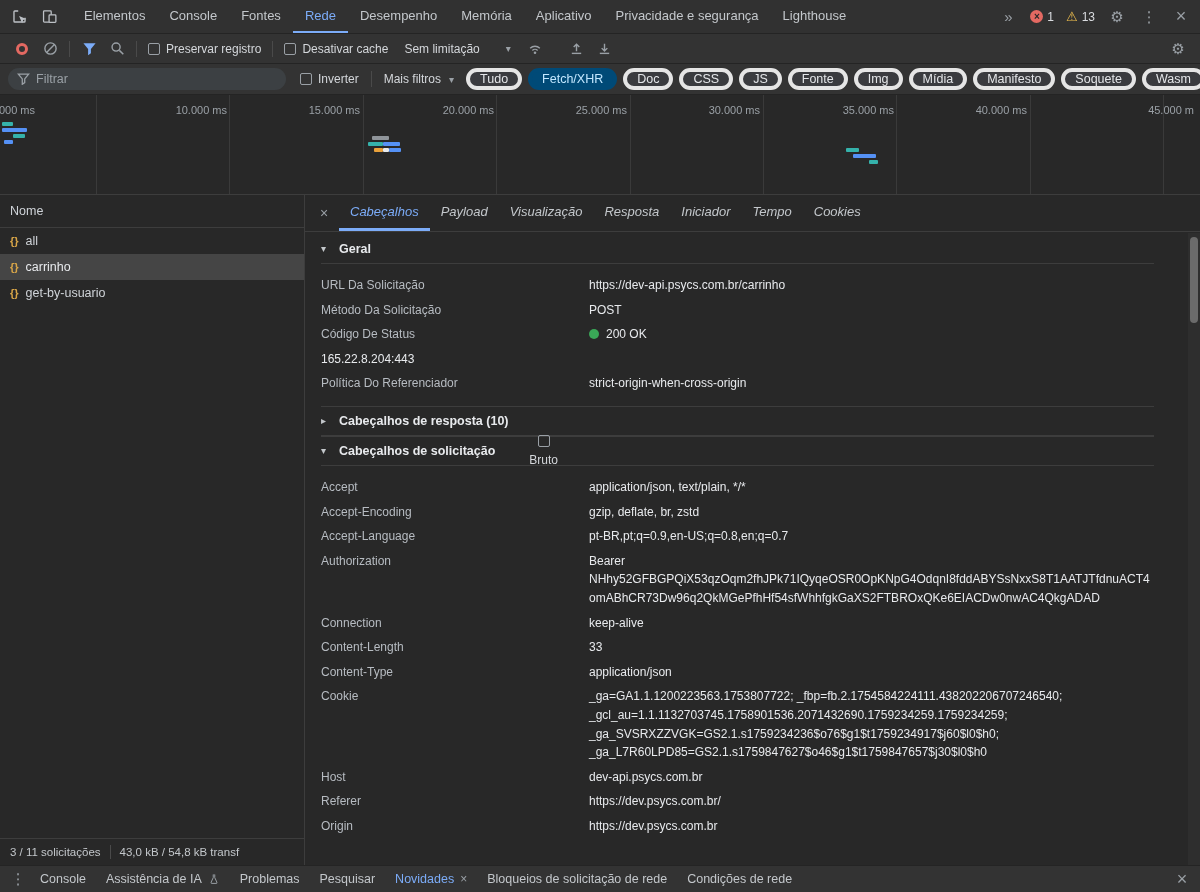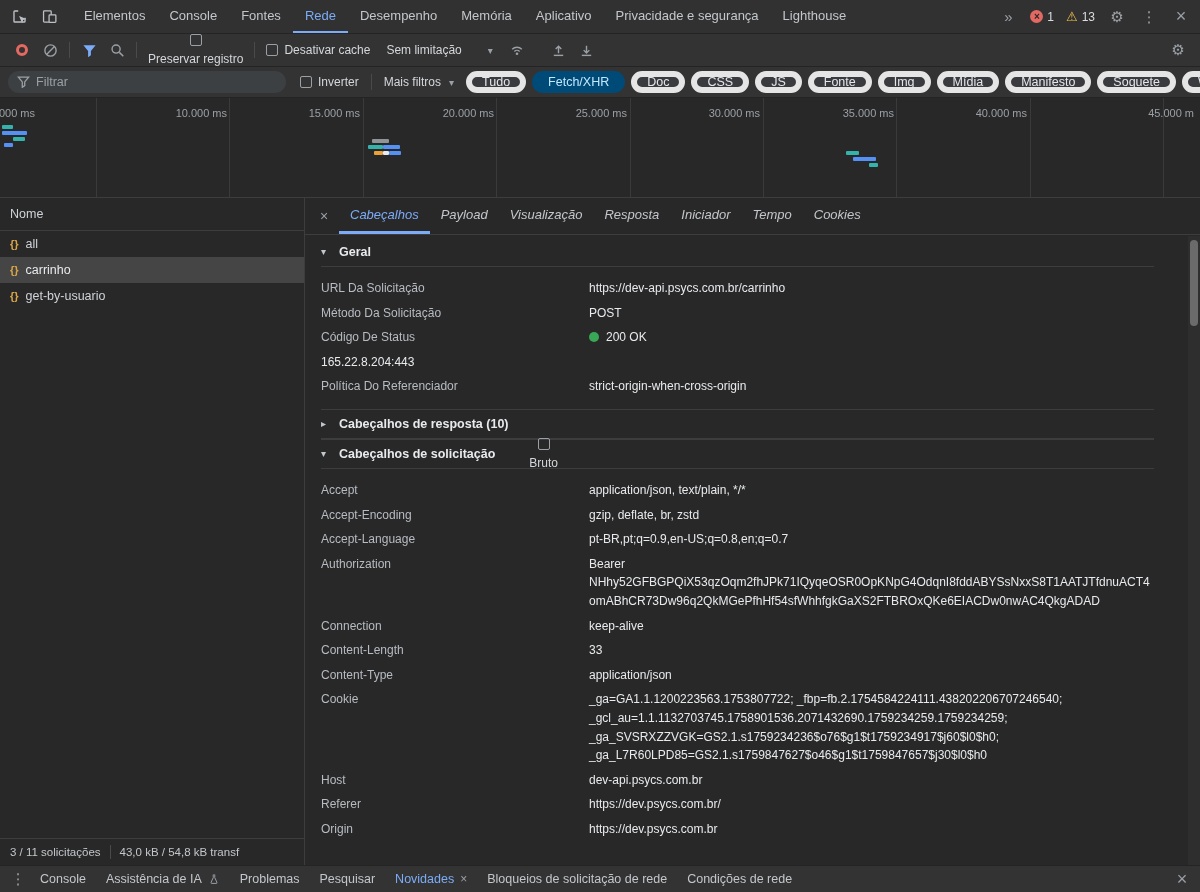--- a/index.html
+++ b/index.html
@@ -40,21 +40,21 @@
   
   .filter-bar{ flex:0 0 31px; display:flex; align-items:center; background:#333333;
     border-bottom:1px solid #242424; padding:0 8px; }
   .filter-pill{ position:relative; width:278px; height:22px; flex:0 0 278px; }
   .filter-pill input{ width:100%; height:100%; background:#3c4043; border:none; border-radius:12px;
     color:#e8eaed; font-size:12.5px; padding:0 10px 0 28px; outline:none; font-family:inherit; }
   .filter-pill input::placeholder{ color:#9aa0a6; }
   .pill-funnel{ position:absolute; left:9px; top:4px; }
   .chips{ display:flex; align-items:center; gap:6px; margin-left:12px; }
   .chip{ height:22px; display:flex; align-items:center; padding:0 10px; border-radius:12px;
-    background:#3a3b3f; border:6px solid #e5e5e5; color:#e4e6e9; font-size:12.5px; white-space:nowrap; }
+    background:#3a3b3f; border:4px solid #e5e5e5; color:#e4e6e9; font-size:12.5px; white-space:nowrap; }
   .chip.selected{ background:#004a77; border-color:#004a77; color:#c2e7ff; }
 
   
   .overview{ flex:0 0 100px; position:relative; background:#282828; border-bottom:1px solid #3d3d3d;
     background-image:repeating-linear-gradient(to right, #3a3a3a 0 1px, transparent 1px 133.4px);
     background-position:96px 0; overflow:hidden; }
   .tick{ position:absolute; top:9px; font-size:11px; color:#9aa0a6; white-space:nowrap; }
   .wbar{ position:absolute; border-radius:1px; }
 
   
@@ -169,21 +169,21 @@
         <path d="M1.5 2.5h13l-5 6v4.6l-3 2V8.5z" fill="#7cacf8"></path>
       </svg>
     </button>
     <button class="icon-btn">
       <svg width="15" height="15" viewBox="0 0 16 16">
         <circle cx="6.5" cy="6.5" r="4.3" fill="none" stroke="#9aa0a6" stroke-width="1.5"></circle>
         <line x1="10" y1="10" x2="14.2" y2="14.2" stroke="#9aa0a6" stroke-width="1.6"></line>
       </svg>
     </button>
     <span class="vdiv"></span>
-    <label class="check-ctl" style="margin:0 6px;flex-direction:column;">
+    <label class="check-ctl" style="margin:0 6px;">
       <span class="cb"></span>
       <span>Preservar registro</span>
     </label>
     <span class="vdiv"></span>
     <label class="check-ctl" style="margin:0 6px;">
       <span class="cb"></span>
       <span>Desativar cache</span>
     </label>
     <div class="throttle">
       <span>Sem limitação</span>

